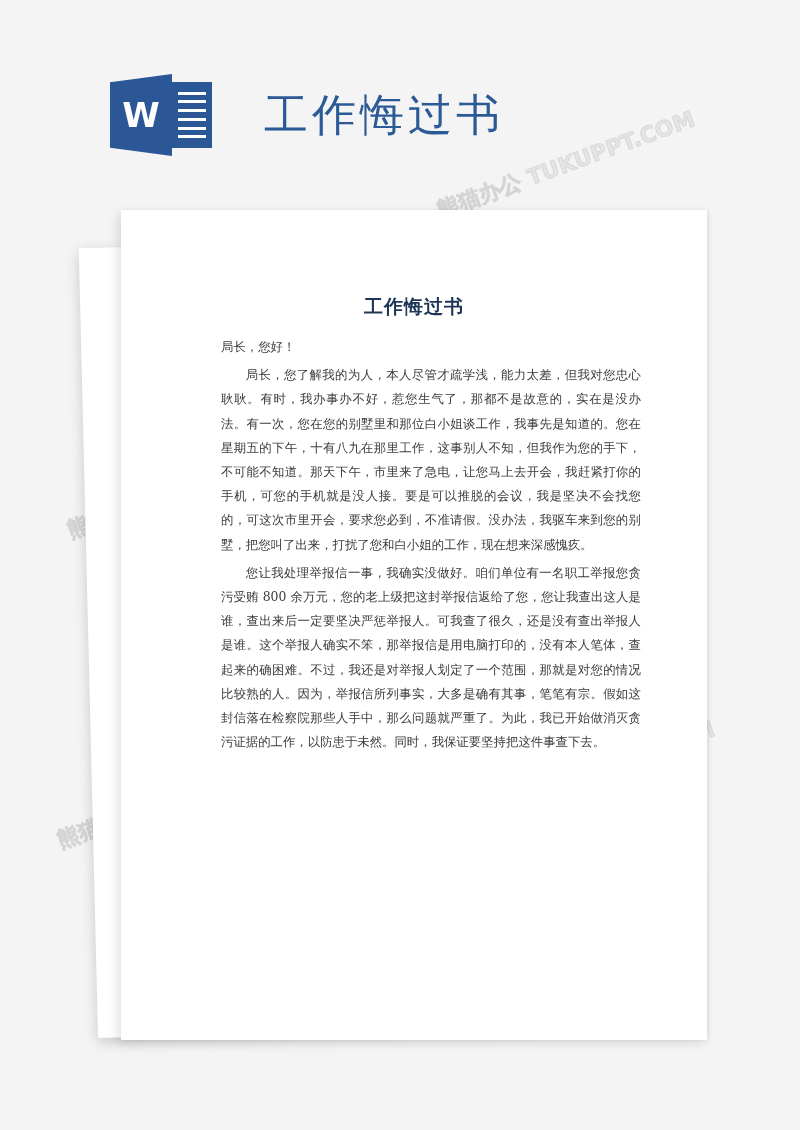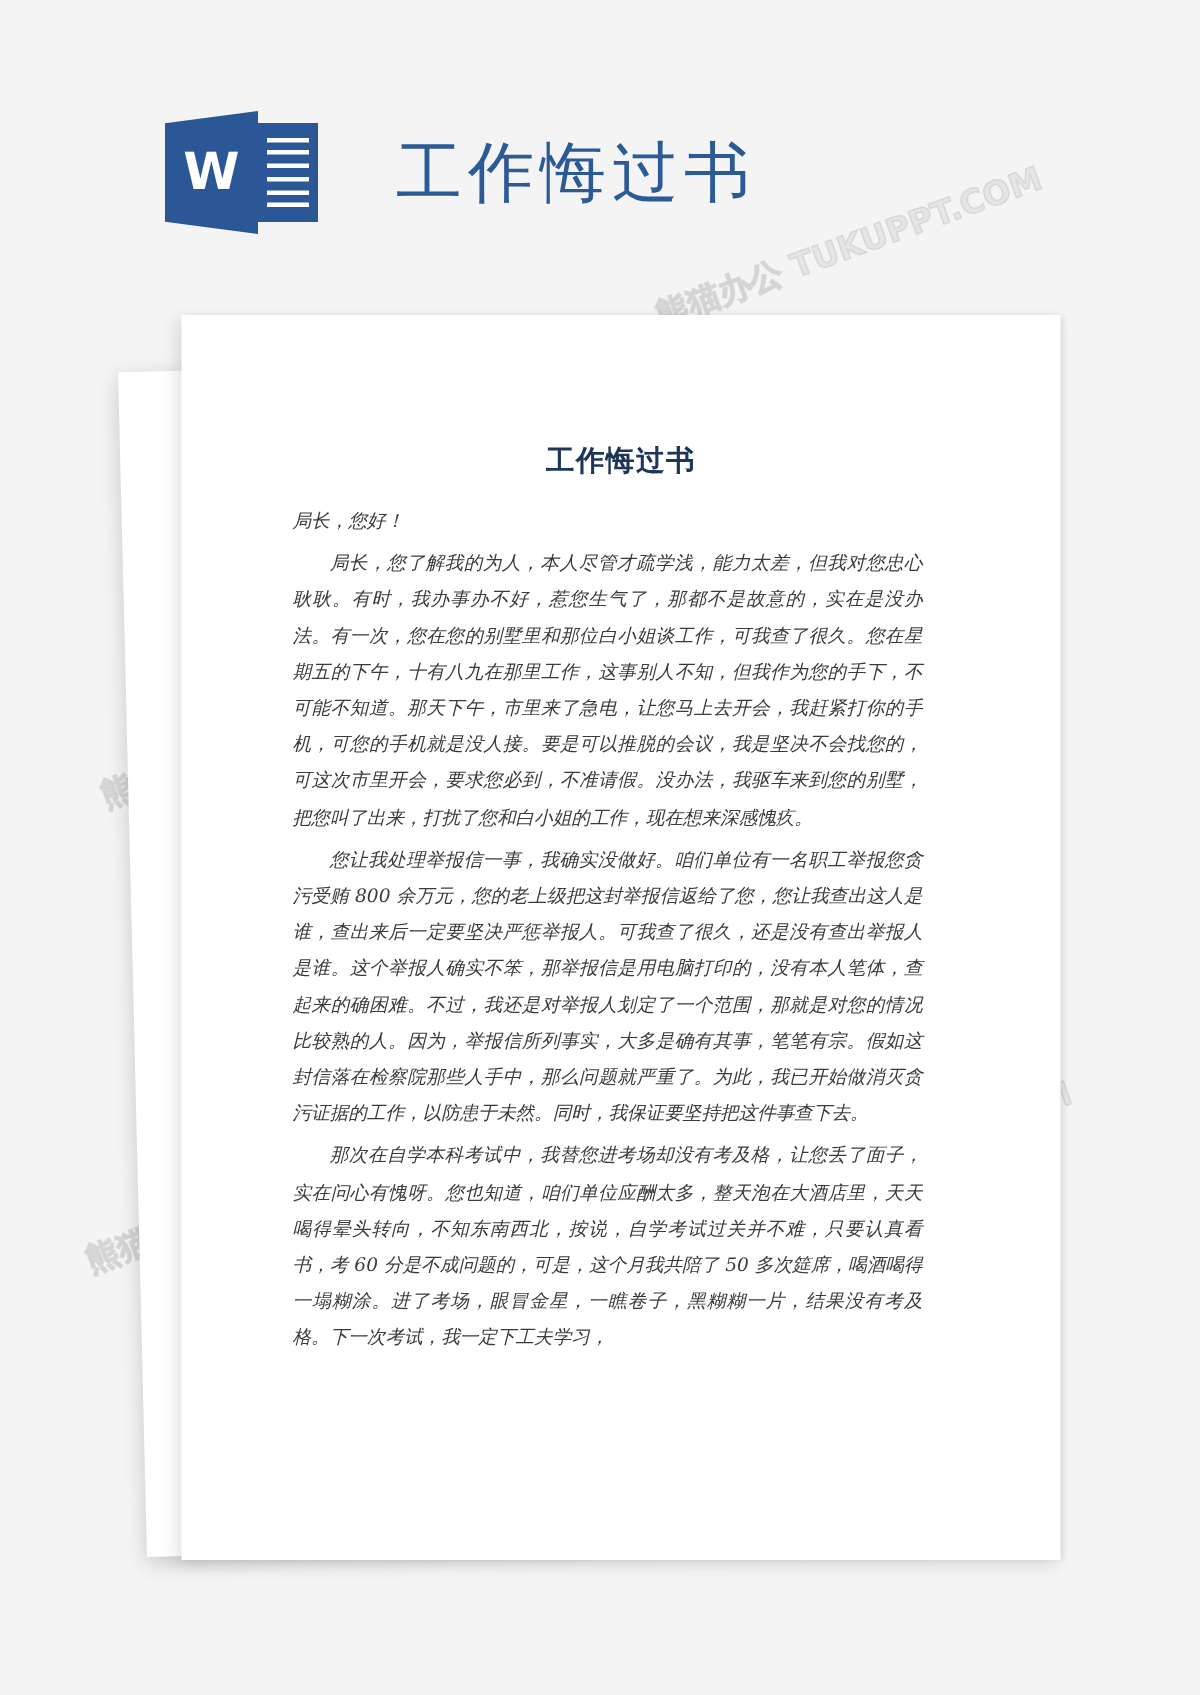--- a/index.html
+++ b/index.html
@@ -35,22 +35,22 @@
   .page-front {
     position: absolute; left: 121px; top: 210px; width: 586px; height: 830px;
     background: #fff; box-shadow: -3px 3px 10px rgba(0,0,0,0.12), 2px 0 3px rgba(0,0,0,0.06);
   }
   .doc-title {
     position: absolute; left: 0; right: 0; top: 84px; text-align: center;
     font-family: "DejaVu Sans", sans-serif; font-weight: bold; font-size: 19px; color: #1d3557;
     letter-spacing: 1px;
   }
   .doc-body {
-    position: absolute; left: 74px; top: 125px; width: 420px;
-    font-size: 12.4px; line-height: 24.2px; color: #3a3a3a; text-align: justify; font-style: italic;
+    position: absolute; left: 100px; top: 125px; width: 420px;
+    font-size: 12.4px; line-height: 24.2px; color: #3a3a3a; text-align: justify;
   }
   .doc-body p { margin: 0 0 4px 0; text-indent: 2em; }
   .doc-body p.salutation { text-indent: 0; }
   .watermark {
     position: absolute; font-family: "DejaVu Sans", sans-serif; font-size: 22px; font-weight: bold;
     color: rgba(200,200,200,0.35); transform: rotate(-20deg); white-space: nowrap;
     -webkit-text-stroke: 1px rgba(180,180,180,0.35);
   }
 </style>
 </head>
@@ -75,17 +75,16 @@
     </div>
   </div>
   <div class="header-title">工作悔过书</div>
 </div>
 
 <div class="page-back"></div>
 <div class="page-front">
   <div class="doc-title">工作悔过书</div>
   <div class="doc-body">
     <p class="salutation">局长，您好！</p>
-    <p>局长，您了解我的为人，本人尽管才疏学浅，能力太差，但我对您忠心耿耿。有时，我办事办不好，惹您生气了，那都不是故意的，实在是没办法。有一次，您在您的别墅里和那位白小姐谈工作，可我查了很久。您在星期五的下午，十有八九在那里工作，这事别人不知，但我作为您的手下，不可能不知道。那天下午，市里来了急电，让您马上去开会，我赶紧打你的手机，可您的手机就是没人接。要是可以推脱的会议，我是坚决不会找您的，可这次市里开会，要求您必到，不准请假。没办法，我驱车来到您的别墅，把您叫了出来，打扰了您和白小姐的工作，现在想来深感愧疚。</p>
+    <p>局长，您了解我的为人，本人尽管才疏学浅，能力太差，但我对您忠心耿耿。有时，我办事办不好，惹您生气了，那都不是故意的，实在是没办法。有一次，您在您的别墅里和那位白小姐谈工作，我事先是知道的。您在星期五的下午，十有八九在那里工作，这事别人不知，但我作为您的手下，不可能不知道。那天下午，市里来了急电，让您马上去开会，我赶紧打你的手机，可您的手机就是没人接。要是可以推脱的会议，我是坚决不会找您的，可这次市里开会，要求您必到，不准请假。没办法，我驱车来到您的别墅，把您叫了出来，打扰了您和白小姐的工作，现在想来深感愧疚。</p>
     <p>您让我处理举报信一事，我确实没做好。咱们单位有一名职工举报您贪污受贿 800 余万元，您的老上级把这封举报信返给了您，您让我查出这人是谁，查出来后一定要坚决严惩举报人。可我查了很久，还是没有查出举报人是谁。这个举报人确实不笨，那举报信是用电脑打印的，没有本人笔体，查起来的确困难。不过，我还是对举报人划定了一个范围，那就是对您的情况比较熟的人。因为，举报信所列事实，大多是确有其事，笔笔有宗。假如这封信落在检察院那些人手中，那么问题就严重了。为此，我已开始做消灭贪污证据的工作，以防患于未然。同时，我保证要坚持把这件事查下去。</p>
-    <p>那次在自学本科考试中，我替您进考场却没有考及格，让您丢了面子，实在问心有愧呀。您也知道，咱们单位应酬太多，整天泡在大酒店里，天天喝得晕头转向，不知东南西北，按说，自学考试过关并不难，只要认真看书，考 60 分是不成问题的，可是，这个月我共陪了 50 多次筵席，喝酒喝得一塌糊涂。进了考场，眼冒金星，一瞧卷子，黑糊糊一片，结果没有考及格。下一次考试，我一定下工夫学习，</p>
   </div>
 </div>
 
 </body></html>

